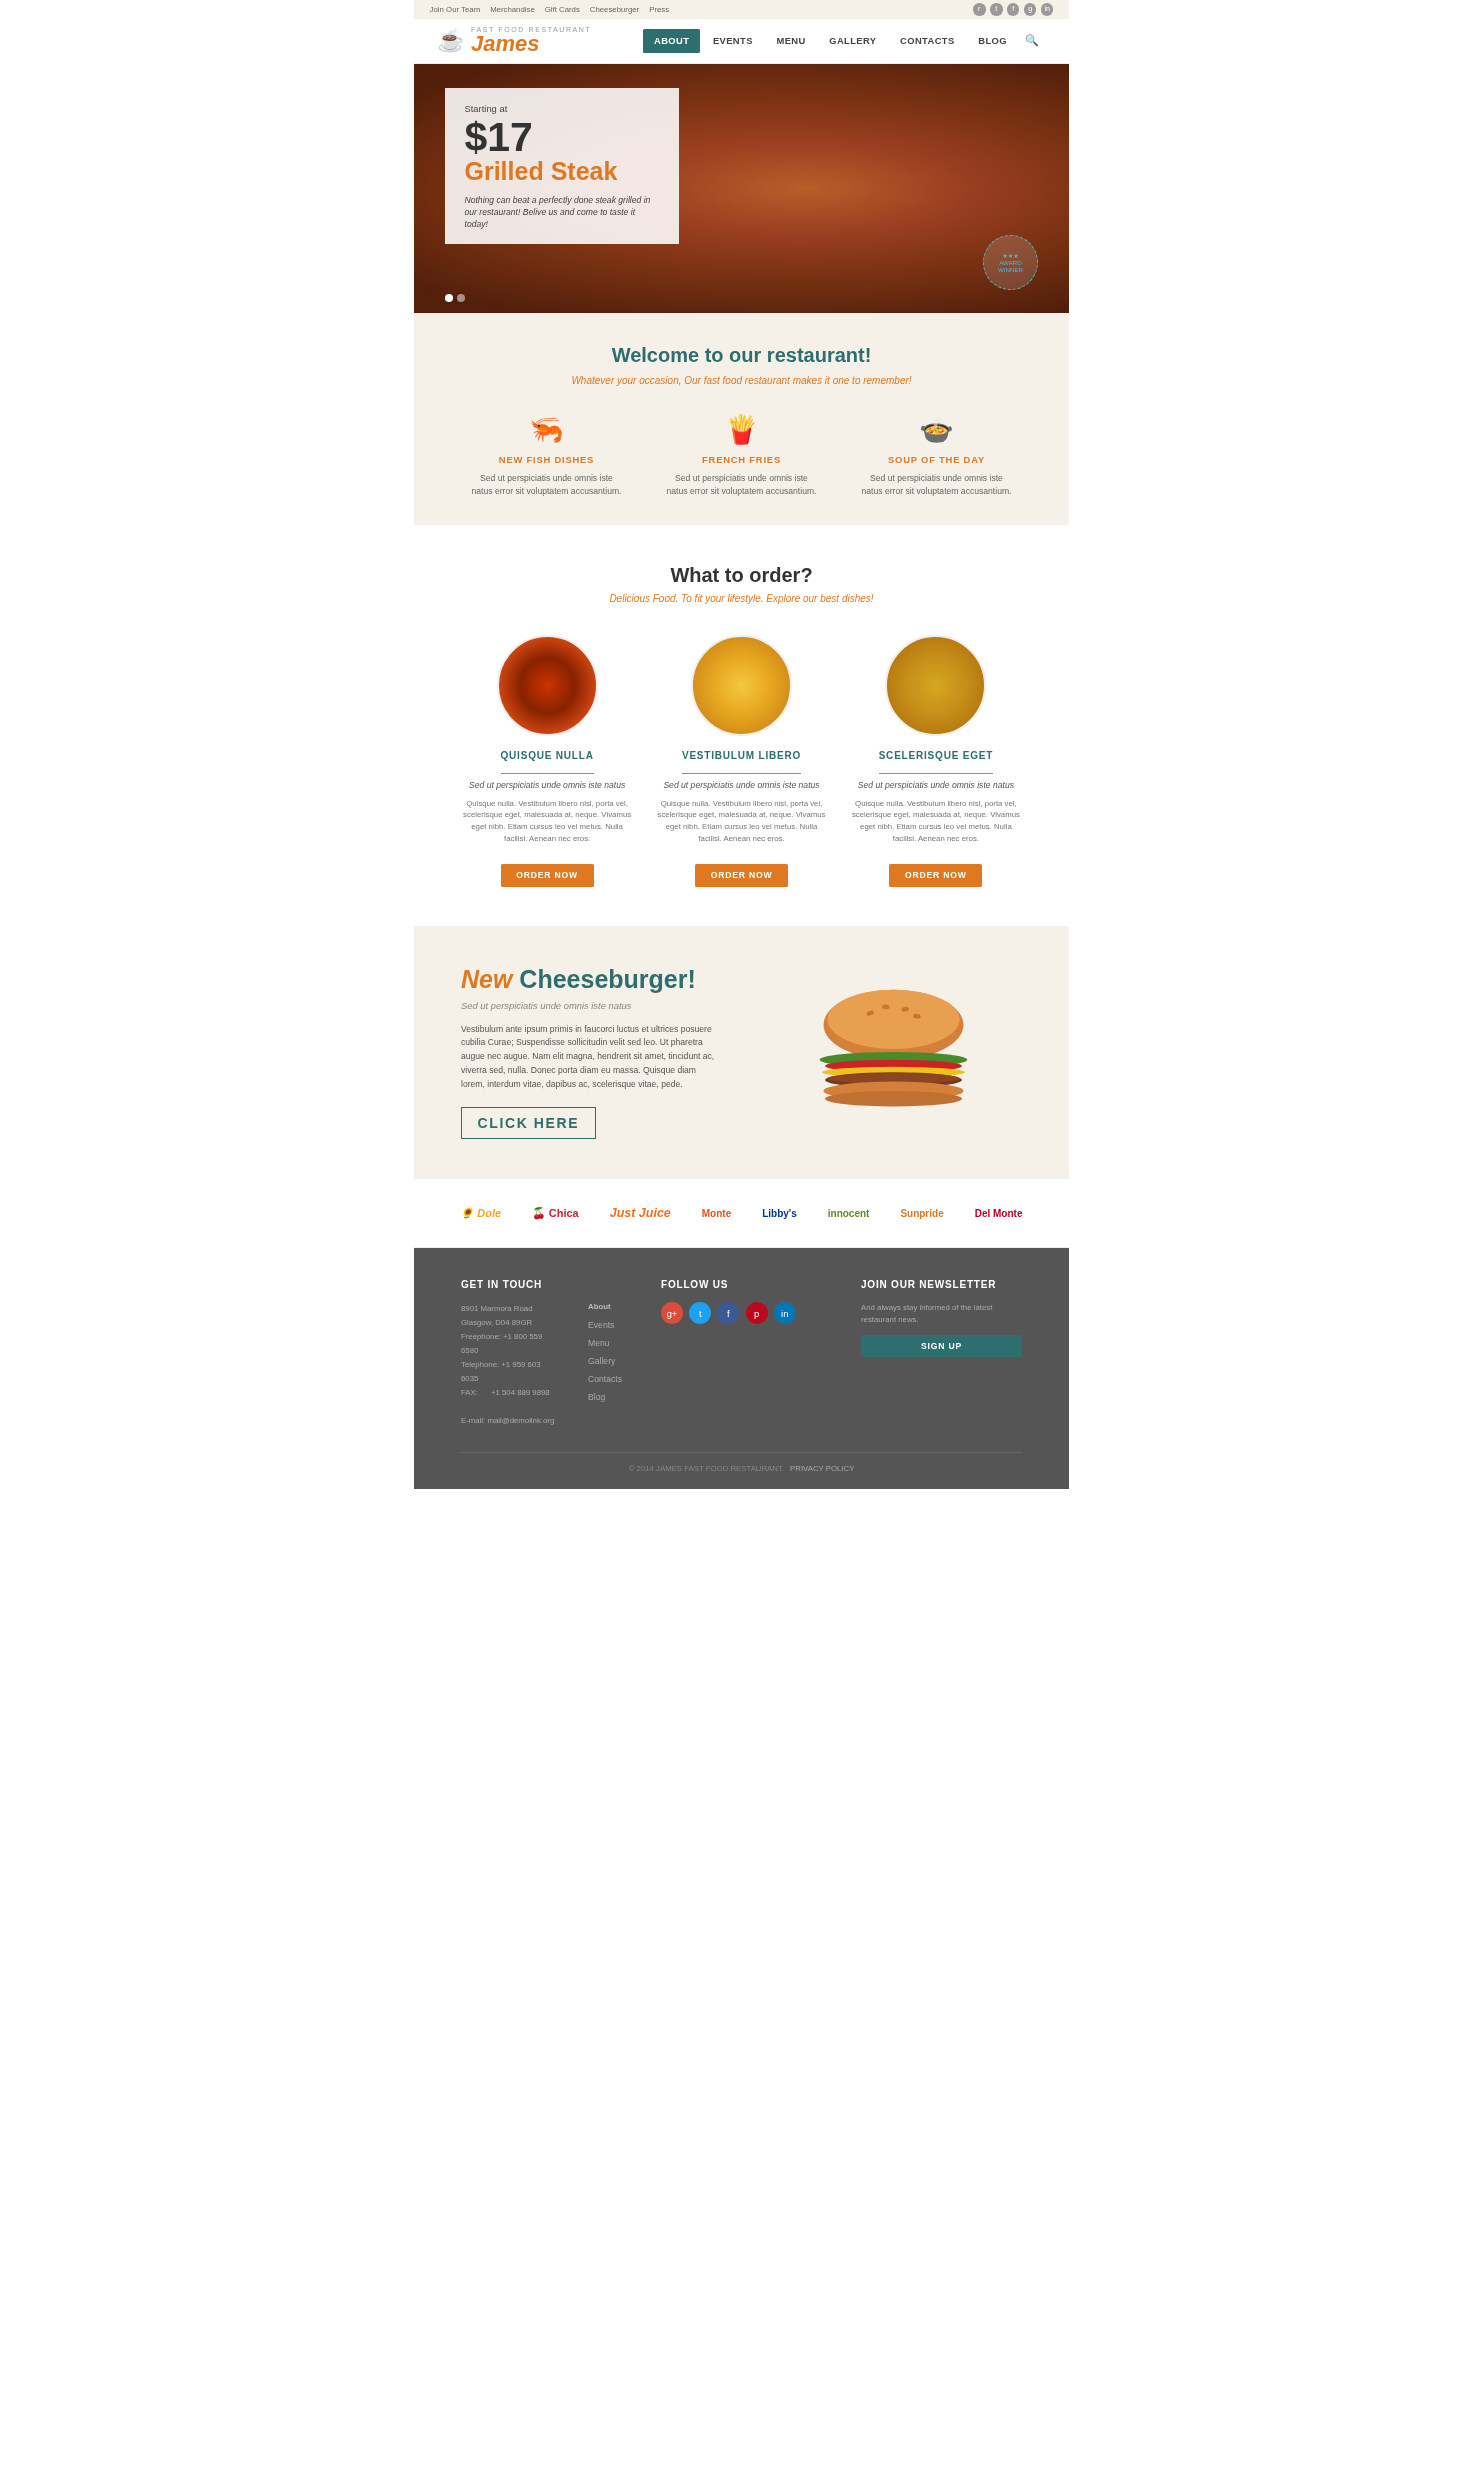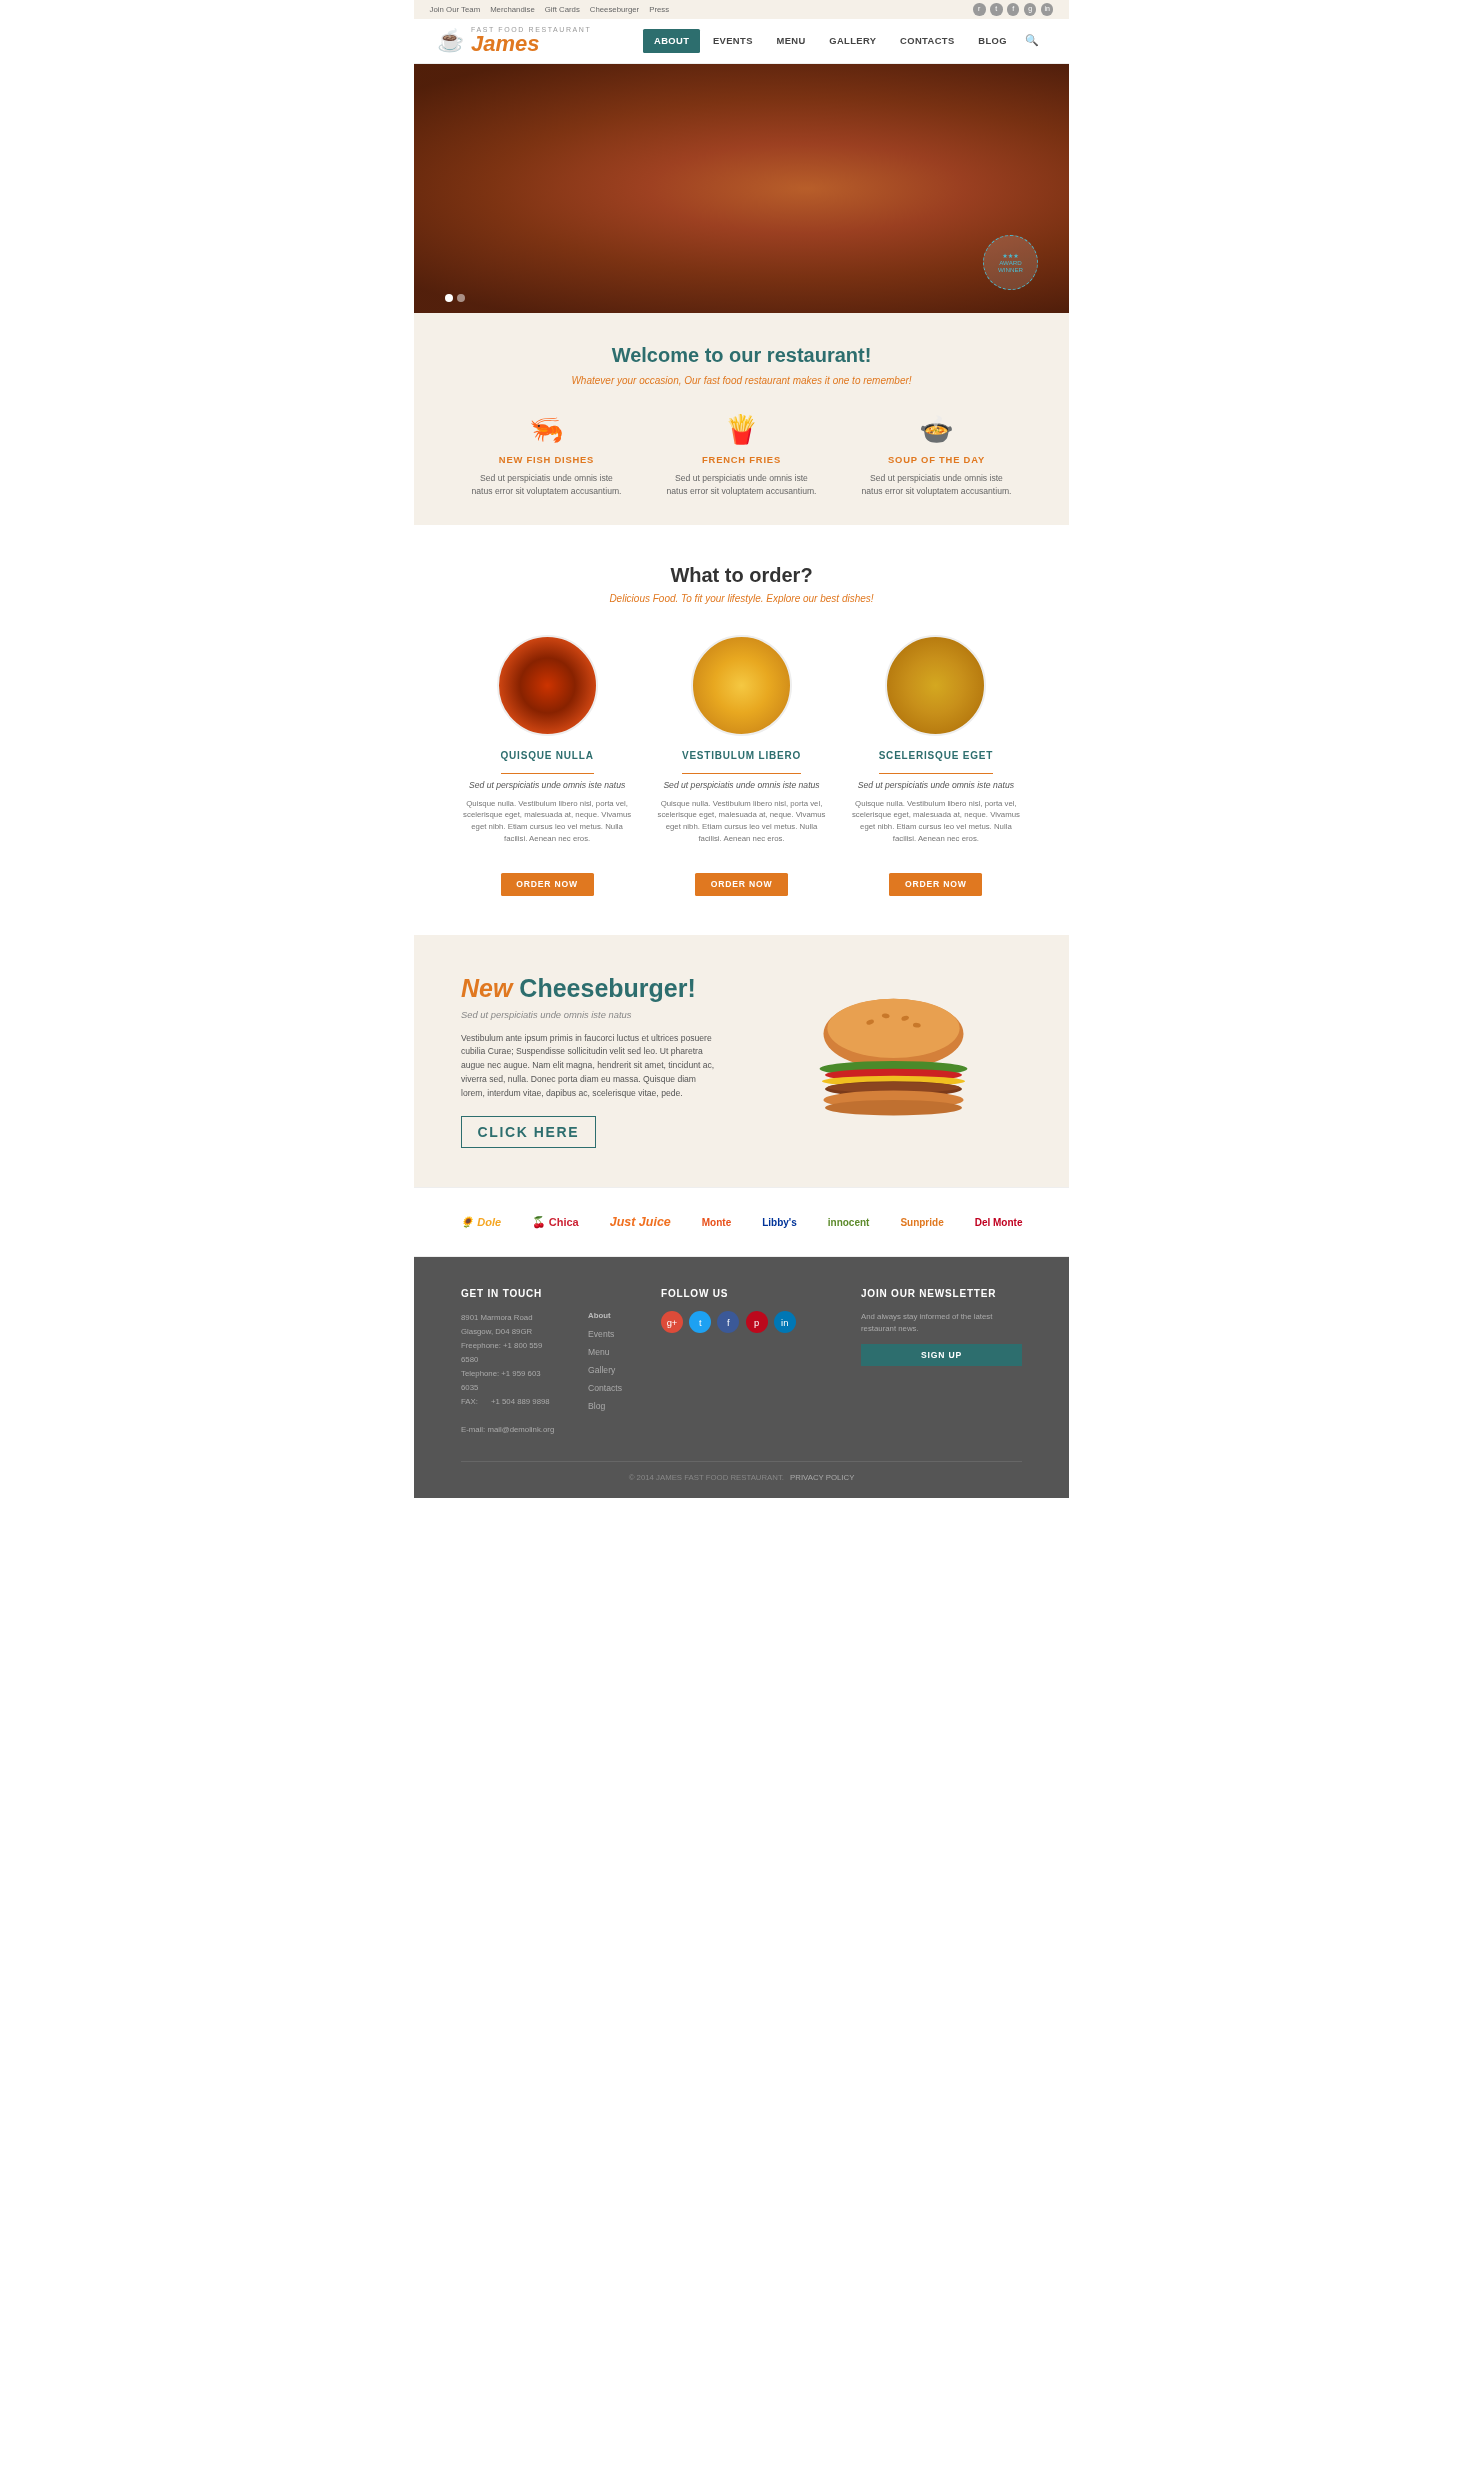--- a/index.html
+++ b/index.html
@@ -286,21 +286,21 @@
     .dish-short-desc {
       font-size: 8.6px;
       color: #555;
       margin-bottom: 7.8px;
       font-style: italic;
     }
     .dish-long-desc {
       font-size: 7.8px;
       color: #777;
       line-height: 1.5;
-      margin-bottom: 29px;
+      margin-bottom: 20px;
     }
     .order-btn {
       background: #e07820;
       color: #fff;
       border: none;
       padding: 6.2px 15.6px;
       font-size: 8.6px;
       font-weight: bold;
       letter-spacing: 0.8px;
       text-transform: uppercase;
@@ -504,20 +504,26 @@
     <a href="#">GALLERY</a>
     <a href="#">CONTACTS</a>
     <a href="#">BLOG</a>
     <span class="nav-search">🔍</span>
   </nav>
 </div>
 
 <div class="hero">
   <div class="hero-bg"></div>
   <div class="hero-steak"></div>
+  <div class="hero-content">
+    <div class="hero-starting">Starting at</div>
+    <div class="hero-price">$17</div>
+    <div class="hero-item">Grilled Steak</div>
+    <div class="hero-desc">Nothing can beat a perfectly done steak grilled in our restaurant! Belive us and come to taste it today!</div>
+  </div>
   <div class="hero-dots">
     <div class="hero-dot active"></div>
     <div class="hero-dot"></div>
   </div>
   <div class="hero-badge">
     <span>★★★<br>AWARD<br>WINNER</span>
   </div>
 </div>
 
 <div class="welcome-section">

